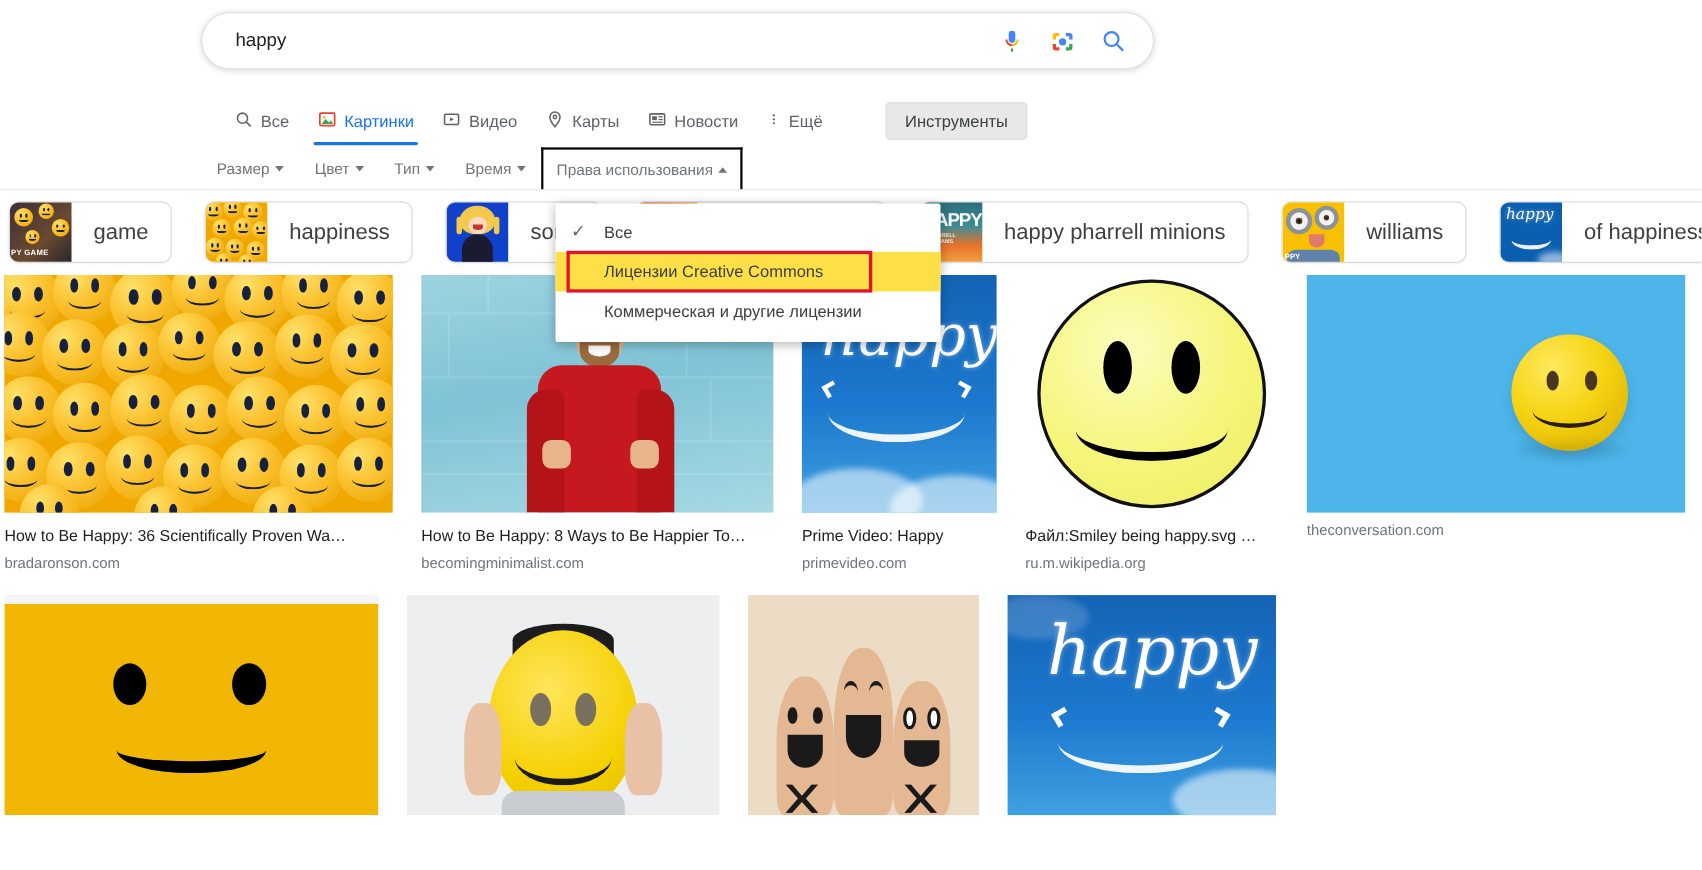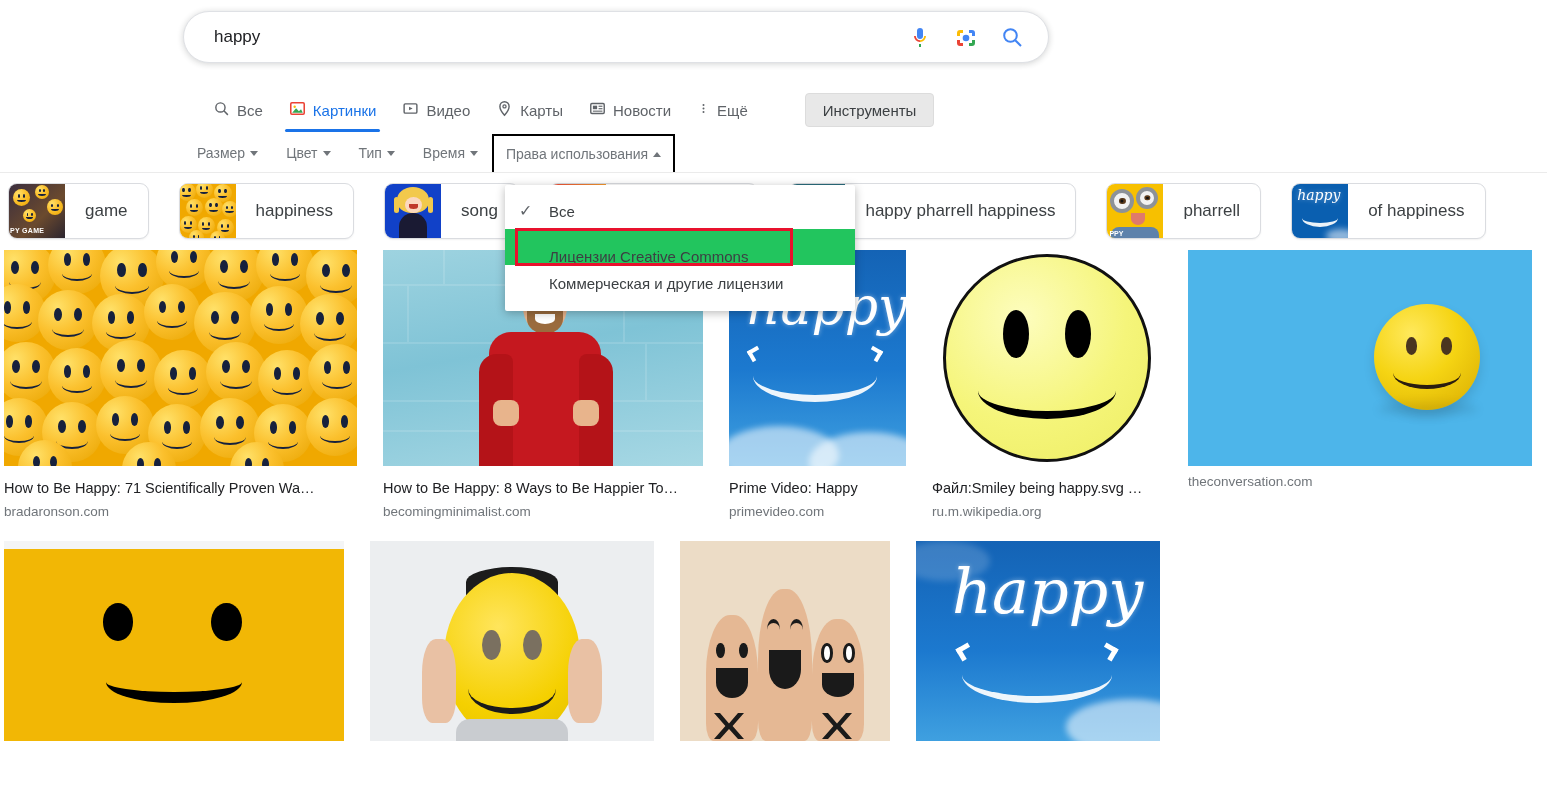--- a/index.html
+++ b/index.html
@@ -97,23 +97,22 @@
     padding:8px 0 10px 0;
     z-index:55;
   }
   .dd-item {
     display:flex; align-items:center;
     height:36px; padding-left:14px;
     font-size:15px; color:#3c4043; cursor:pointer; white-space:nowrap;
   }
   .dd-check { width:30px; flex:0 0 30px; color:#5f6368; font-size:16px; line-height:1; }
   .dd-item.highlight {
-    background:#22c55e;
+    background:#fde047;
     position:relative;
-    align-items:flex-end;
   }
   .dd-item.highlight .hl-box {
     position:absolute; left:10px; top:-1px; right:62px; bottom:-1px;
     border:3px solid #e8112d; pointer-events:none;
   }
 
   
   .chipsrow {
     position:relative; height:78px;
     display:flex; align-items:center; gap:30px;
@@ -122,21 +121,21 @@
   }
   .chip {
     display:flex; align-items:center;
     height:56px; min-width:0;
     background:#fff;
     border:1px solid #dadce0; border-radius:9px;
     overflow:hidden; cursor:pointer; flex:0 0 auto;
     box-shadow:0 1px 2px rgba(0,0,0,.06);
   }
   .chip-thumb { width:56px; height:56px; flex:0 0 56px; position:relative; overflow:hidden; }
-  .chip-label { padding:0 20px; font-size:17px; color:#3c4043; white-space:nowrap; }
+  .chip-label { padding:0 20px; font-size:20px; color:#3c4043; white-space:nowrap; }
 
   
   .results { position:relative; padding:0 4px; }
   .res-row { display:flex; align-items:flex-start; gap:26px; }
   .res-card { flex:0 0 auto; }
   .res-thumb { position:relative; overflow:hidden; background:#f1f3f4; }
   .res-title {
     margin-top:14px; font-size:14.5px; color:#202124;
     white-space:nowrap; overflow:hidden; text-overflow:ellipsis;
   }
@@ -441,36 +440,36 @@
       <div style="position:absolute;left:25px;top:12px;width:4px;height:7px;border-radius:50%;background:#f7931e"></div>
     </div>
     <div class="chip-label">happy birthday</div>
   </div>
 
   <div class="chip">
     <div class="chip-thumb happy-poster">
       <div class="poster-text" style="left:2px;top:8px;font-size:17px;letter-spacing:-1px;line-height:1">HAPPY</div>
       <div class="poster-text" style="left:5px;top:28px;font-size:5px;opacity:.85">PHARRELL WILLIAMS</div>
     </div>
-    <div class="chip-label">happy pharrell happiness</div>
+    <div class="chip-label">happy pharrell minions</div>
   </div>
 
   <div class="chip">
     <div class="chip-thumb minion-chip-bg">
       <div class="goggle" style="left:3px;top:6px;width:24px;height:24px;border-width:4px">
         <div class="pupil"></div>
       </div>
       <div class="goggle" style="left:29px;top:4px;width:22px;height:22px;border-width:4px">
         <div class="pupil"></div>
       </div>
       <div style="position:absolute;left:24px;top:30px;width:14px;height:12px;border-radius:0 0 50% 50%;background:#e07a6b"></div>
       <div class="overall" style="left:4px;top:44px;width:48px;height:12px"></div>
       <div style="position:absolute;left:2px;bottom:2px;font-size:7px;color:#fff;font-weight:bold">PPY</div>
     </div>
-    <div class="chip-label">pharrell</div>
+    <div class="chip-label">williams</div>
   </div>
 
   <div class="chip">
     <div class="chip-thumb bluehappy-chip">
       <div class="sky-happy" style="left:5px;top:4px;font-size:14px">happy</div>
       <div class="sky-smile" style="left:10px;top:26px;width:36px;height:18px;border-bottom-width:4px"></div>
       <div class="cloud" style="left:34px;bottom:-4px;width:30px;height:14px"></div>
     </div>
     <div class="chip-label">of happiness</div>
   </div>
@@ -579,21 +578,21 @@
         <div class="ball" style="left:250px;top:154px;width:58px;height:58px">
             <i></i>
           </div>
         <div class="ball" style="left:302px;top:148px;width:58px;height:58px">
             <i></i>
           </div>
         <div class="ball" style="left:14px;top:190px;width:54px;height:54px"></div>
         <div class="ball" style="left:118px;top:192px;width:54px;height:54px"></div>
         <div class="ball" style="left:226px;top:192px;width:54px;height:54px"></div>
       </div>
-      <div class="res-title" style="width:353px">How to Be Happy: 71 Scientifically Proven Wa…</div>
+      <div class="res-title" style="width:353px">How to Be Happy: 36 Scientifically Proven Wa…</div>
       <div class="res-domain">bradaronson.com</div>
     </div>
 
     <div class="res-card" style="width:320px">
       <div class="res-thumb wall" style="width:320px;height:216px">
         <div class="brick" style="left:0;top:34px;width:320px;height:2px"></div>
         <div class="brick" style="left:0;top:92px;width:320px;height:2px"></div>
         <div class="brick" style="left:0;top:150px;width:320px;height:2px"></div>
         <div class="brick" style="left:60px;top:0;width:2px;height:34px"></div>
         <div class="brick" style="left:180px;top:0;width:2px;height:34px"></div>

